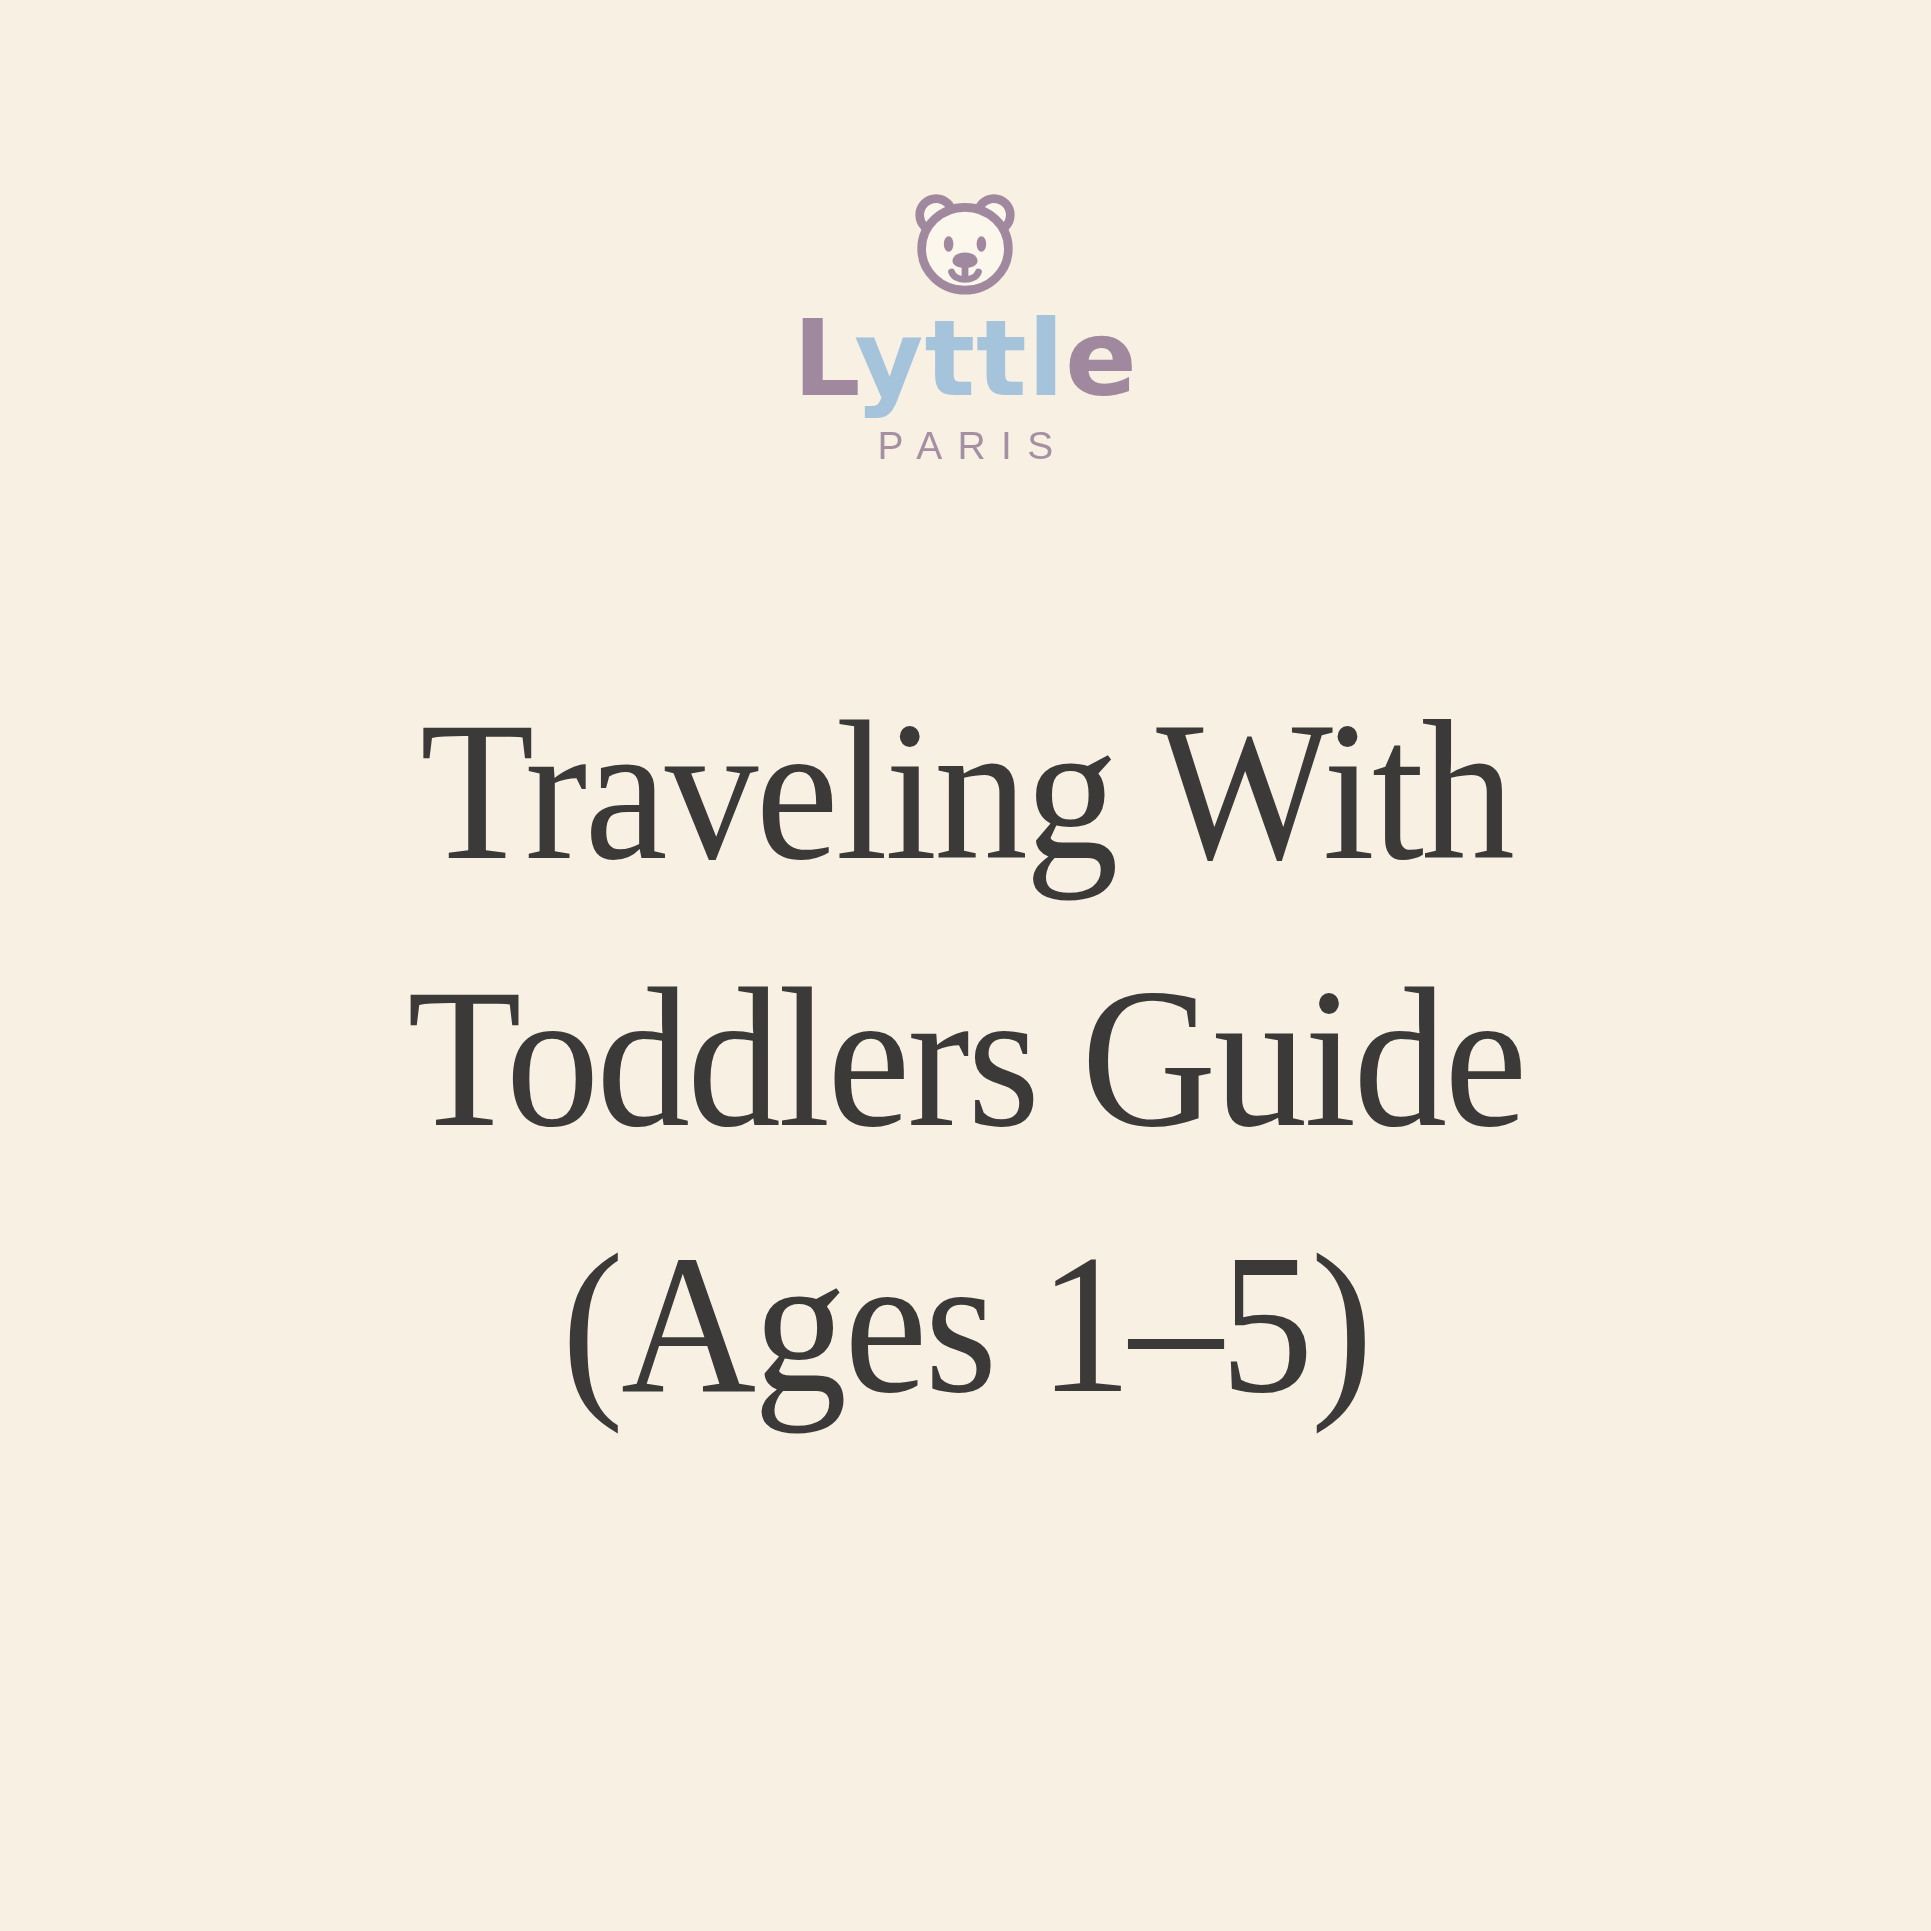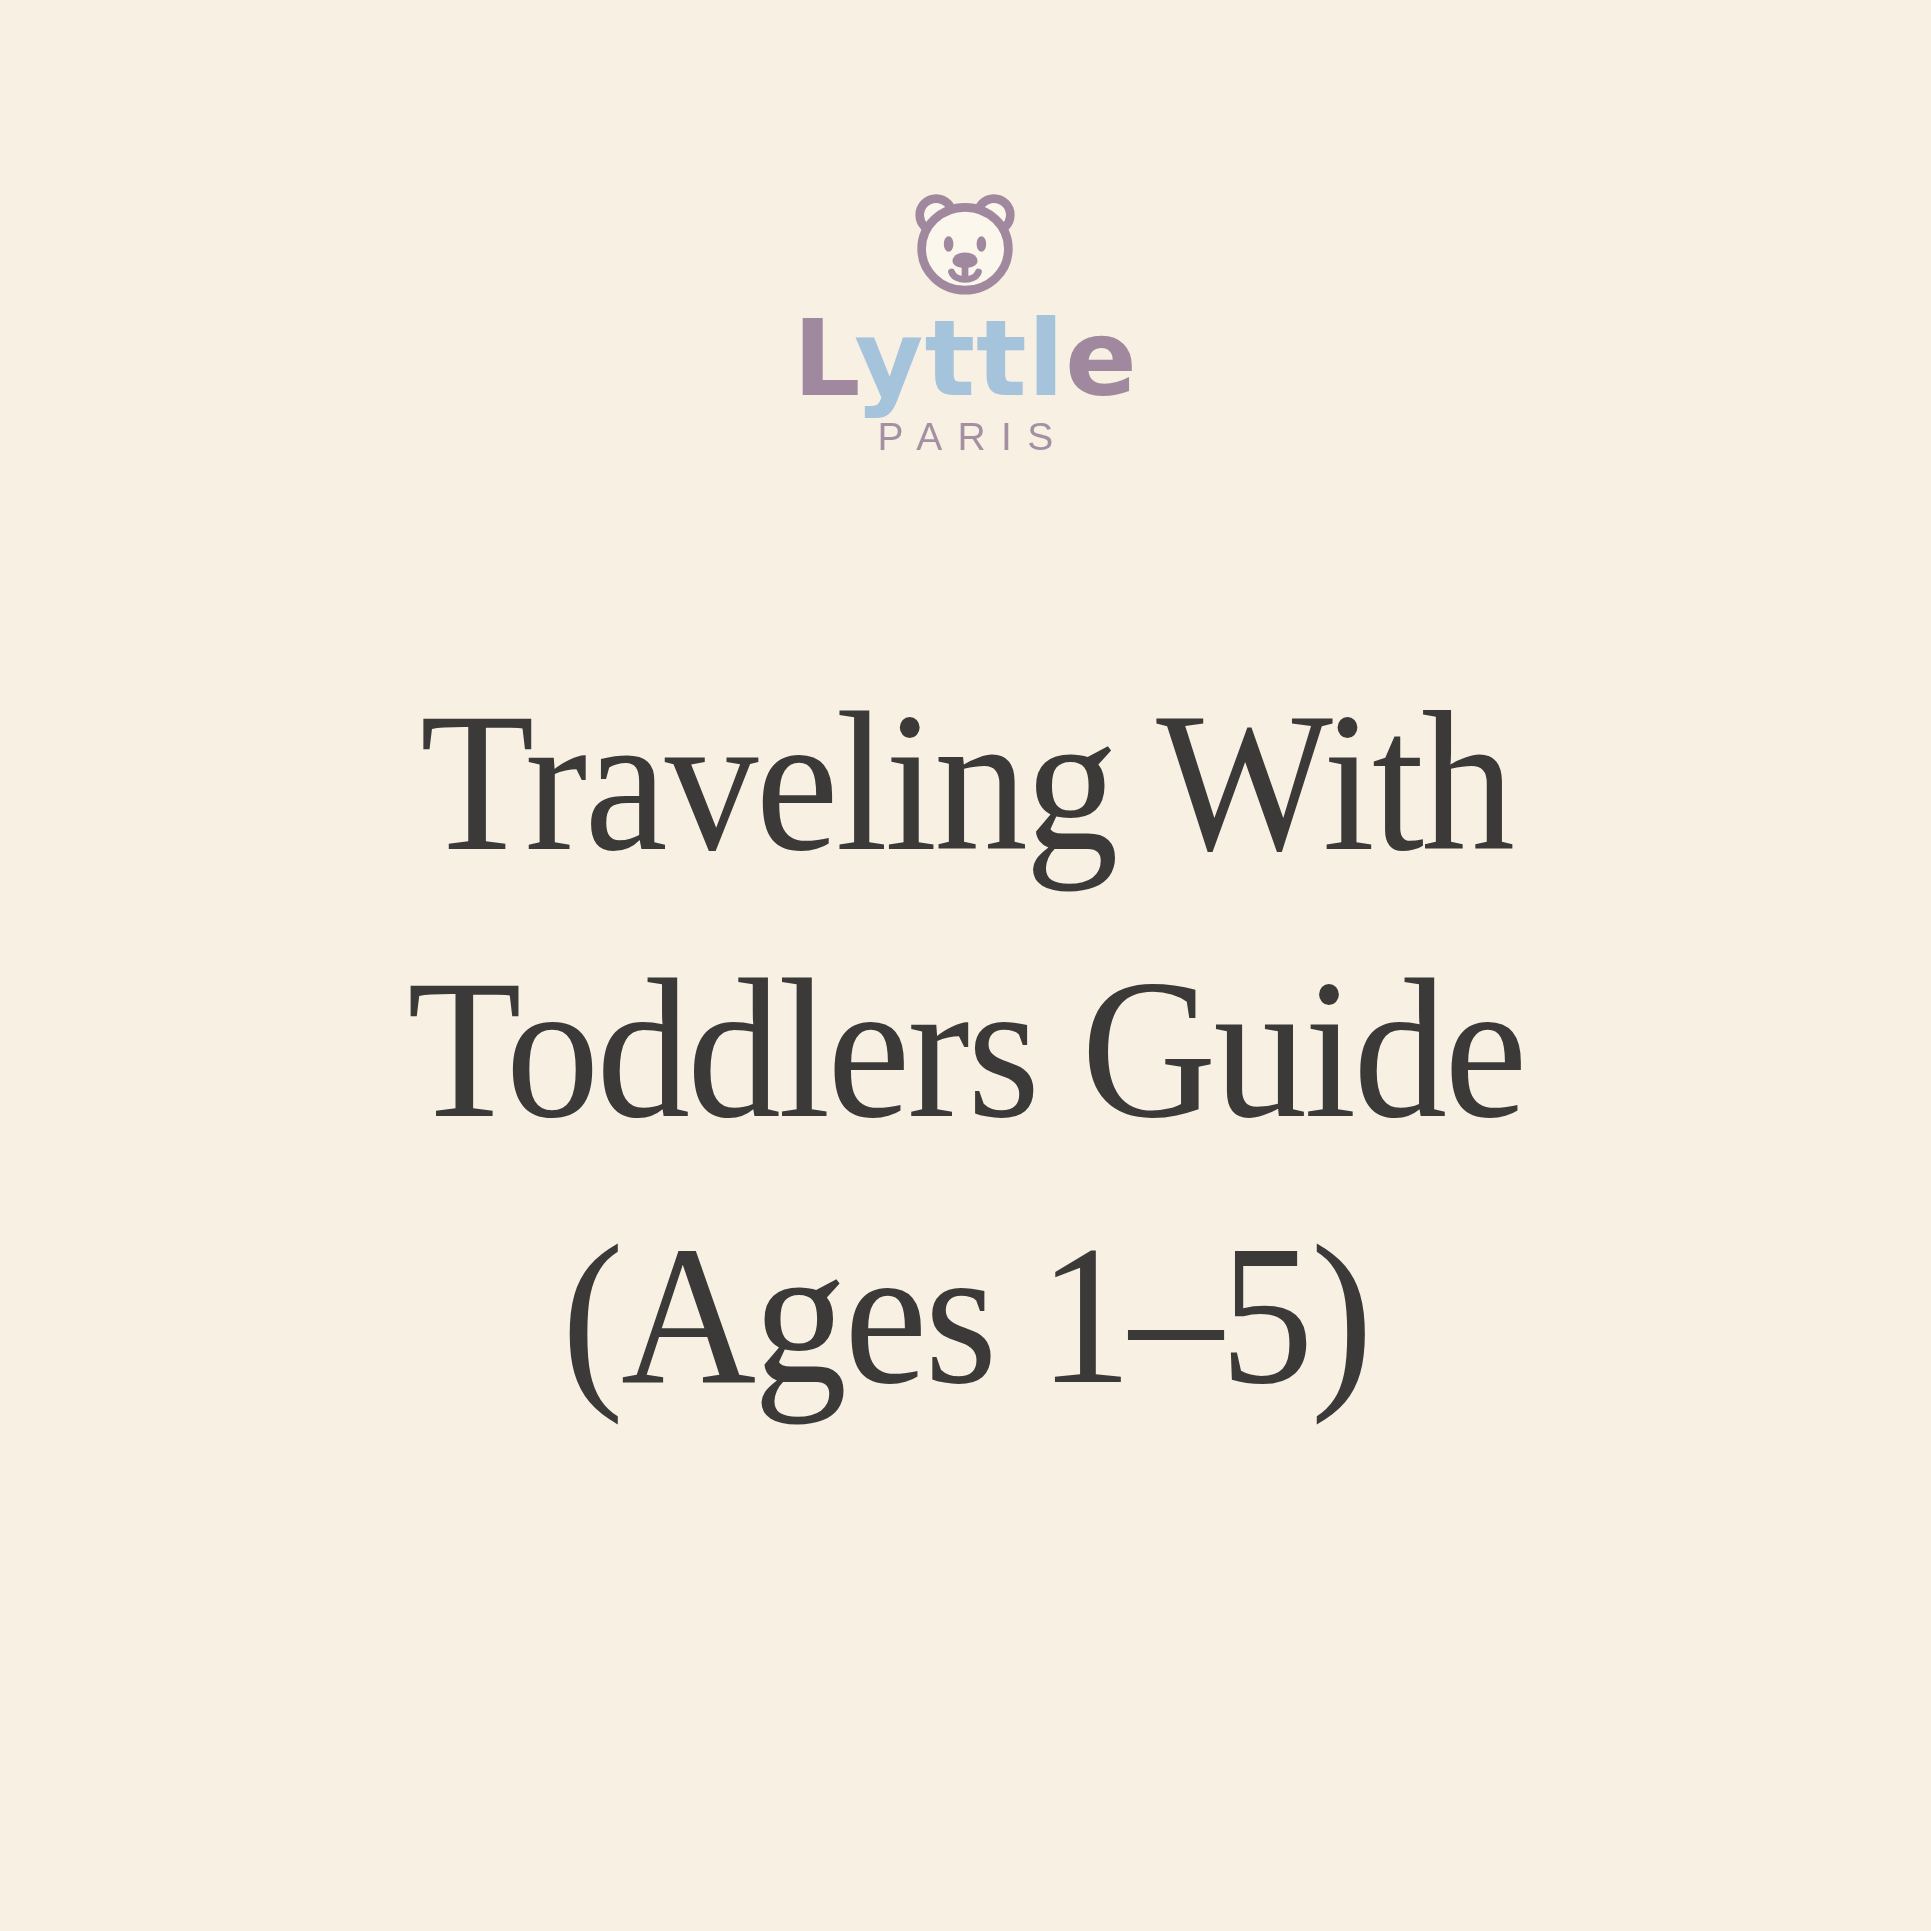--- a/index.html
+++ b/index.html
@@ -30,21 +30,21 @@
   }
   .wordmark {
     margin-top: 7.7px;
     font-size: 106px;
     line-height: 1.06;
     font-weight: bold;
     letter-spacing: 1px;
     font-family: "DejaVu Sans", sans-serif;
   }
   .tagline {
-    margin-top: 2px;
+    margin-top: 11px;
     font-size: 39px;
     line-height: 1;
     font-weight: 500;
     letter-spacing: 15.4px;
     padding-left: 15.4px; 
     font-family: "Liberation Sans", sans-serif;
   }
   
   .title {
     margin-top: 193px;

